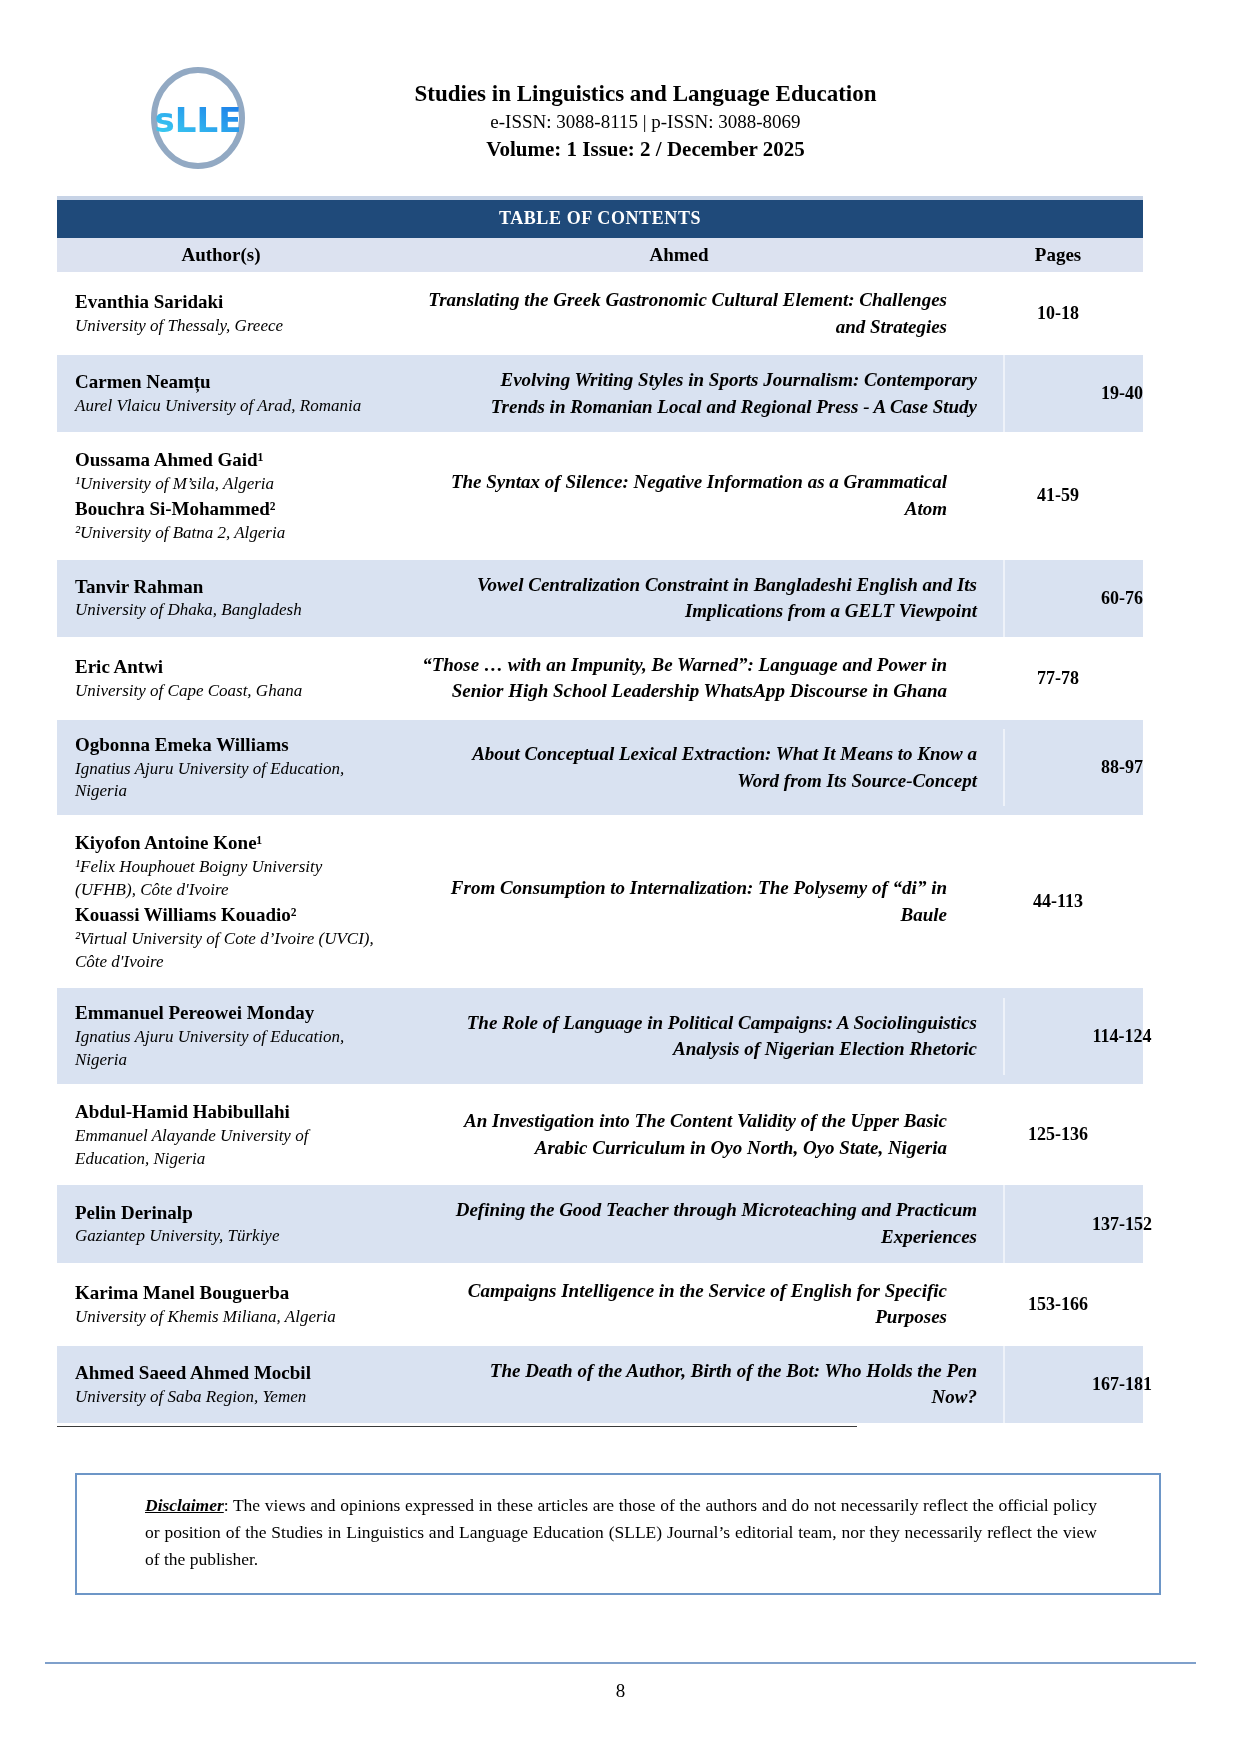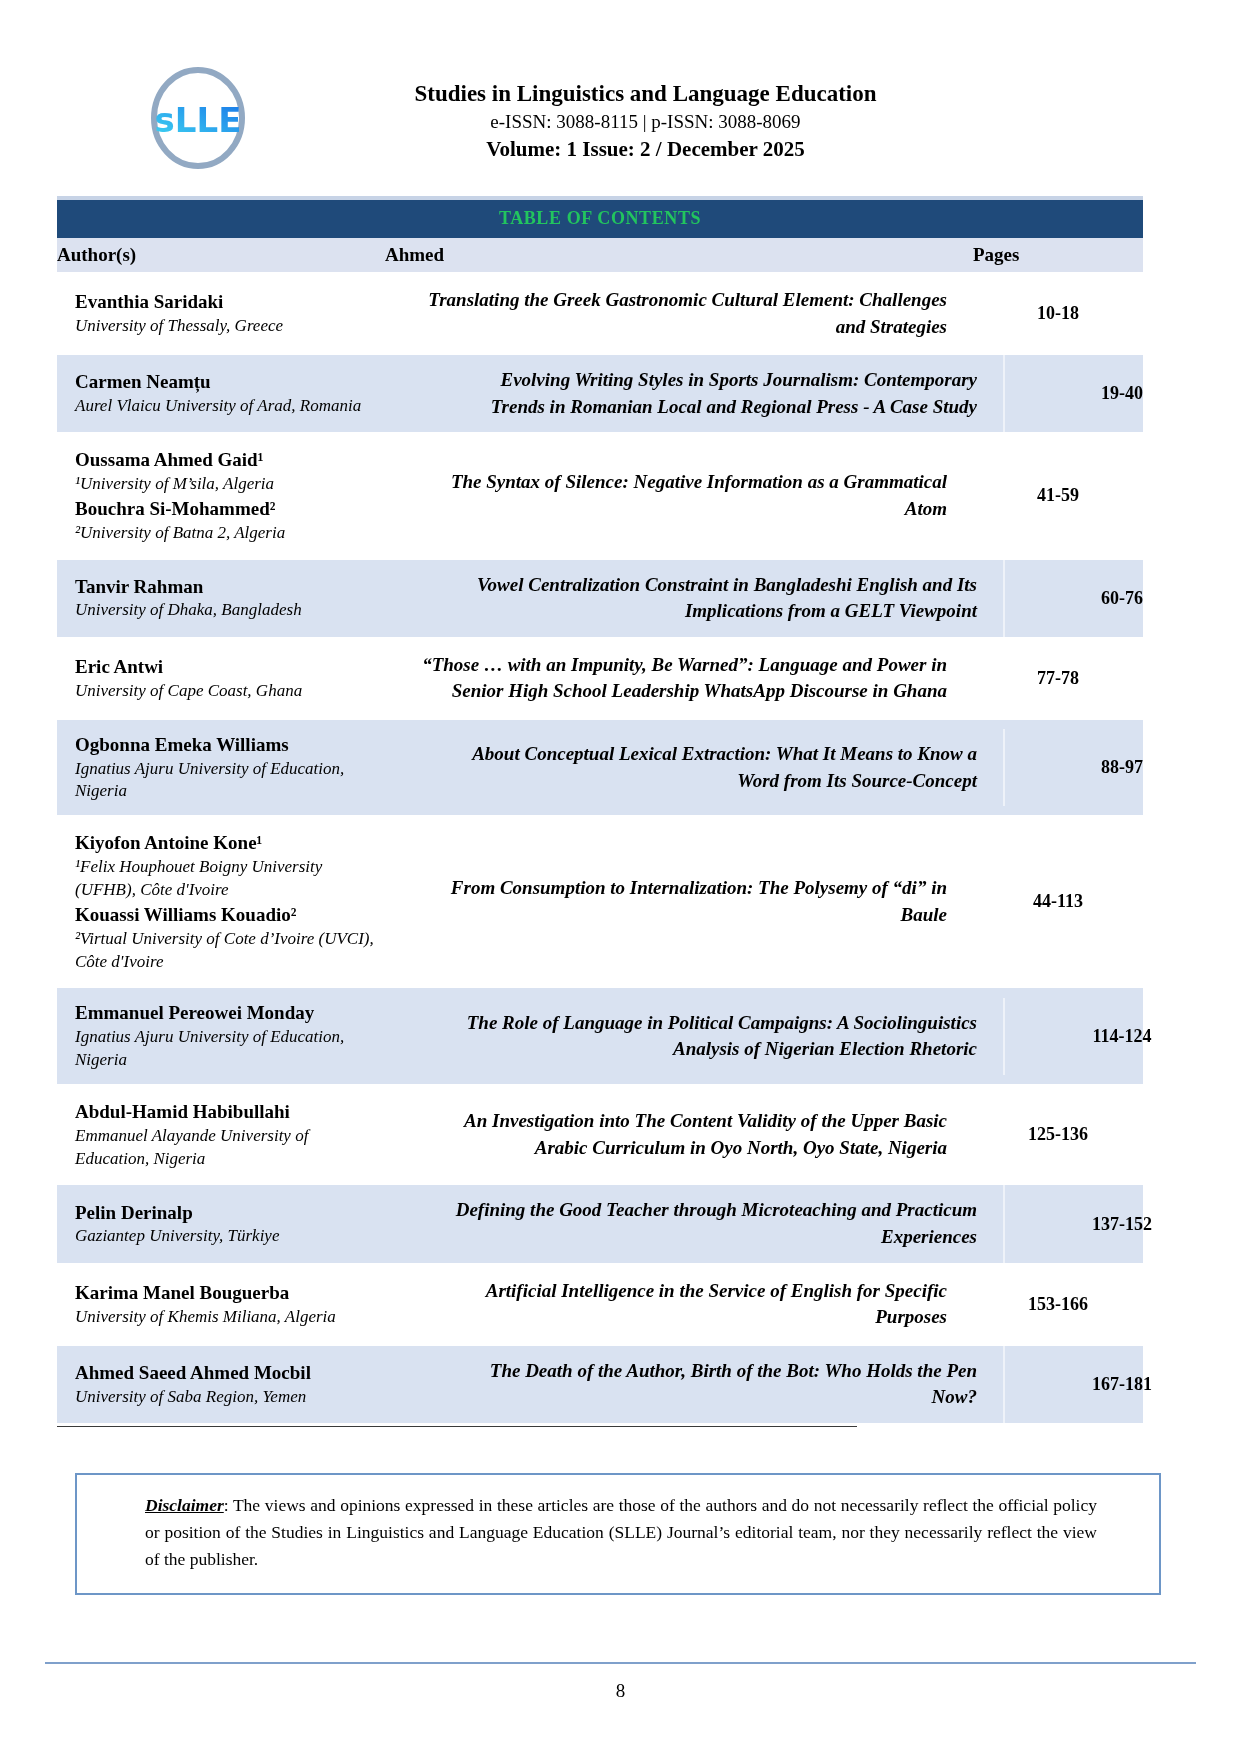--- a/index.html
+++ b/index.html
@@ -18,33 +18,34 @@
   .header-text { width: 100%; text-align: center; line-height: 1.35; margin-left: 25px; }
   .journal-title { font-size: 23px; font-weight: bold; }
   .issn-line { font-size: 19px; }
   .volume-line { font-size: 21px; font-weight: bold; }
 
   
   .toc-wrap { margin-left: 57px; width: 1086px; }
   .toc-bar {
     background: #1F4A7A;
     border-top: 4px solid #C7D3E6;
-    color: #22c55e;
+    color: #ffffff;
     text-align: center;
     font-weight: bold;
     font-size: 18px;
     letter-spacing: 0.6px;
     padding: 8px 0 9px 0;
   }
   .toc-head {
     display: grid;
     grid-template-columns: 328px 588px 170px;
     background: #DCE2F0;
     font-weight: bold;
     font-size: 19px;
+    text-align: center;
     padding: 4px 0;
     border-bottom: 3px solid #ffffff;
   }
   .toc-head .hcell { padding: 2px 0; }
   .toc-row {
     display: grid;
     grid-template-columns: 328px 588px 170px;
     background: #ffffff;
     align-items: center;
   }
@@ -195,21 +196,21 @@
           <div class="affiliation">Gaziantep University, Türkiye</div>
         </div>
     <div class="cell-title">Defining the Good Teacher through Microteaching and Practicum Experiences</div>
     <div class="cell-pages">137-152</div>
   </div>
       <div class="toc-row">
     <div class="cell-author">
           <div class="name">Karima Manel Bouguerba</div>
           <div class="affiliation">University of Khemis Miliana, Algeria</div>
         </div>
-    <div class="cell-title">Artificial Intelligence in the Service of English for Specific Purposes</div>
+    <div class="cell-title">Campaigns Intelligence in the Service of English for Specific Purposes</div>
     <div class="cell-pages">153-166</div>
   </div>
       <div class="toc-row shaded">
     <div class="cell-author">
           <div class="name">Ahmed Saeed Ahmed Mocbil</div>
           <div class="affiliation">University of Saba Region, Yemen</div>
         </div>
     <div class="cell-title">The Death of the Author, Birth of the Bot: Who Holds the Pen Now?</div>
     <div class="cell-pages">167-181</div>
   </div>

